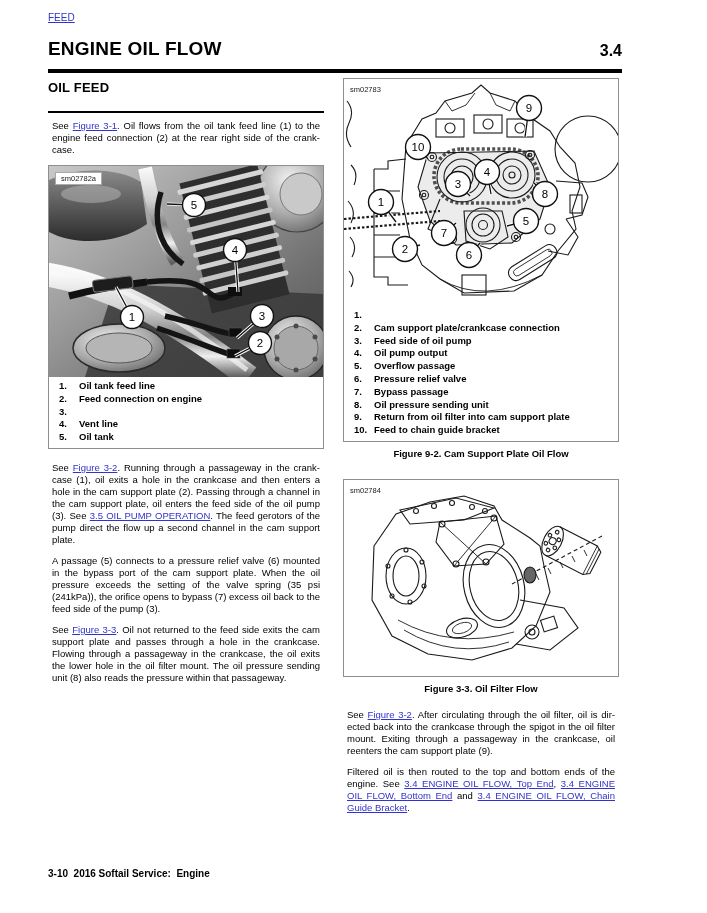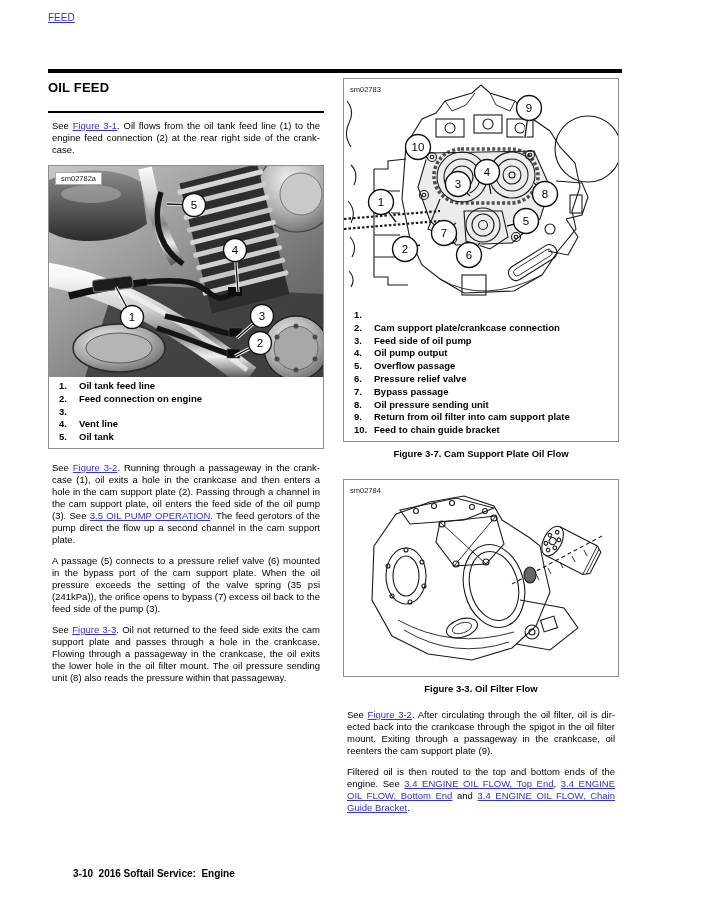--- a/index.html
+++ b/index.html
@@ -27,29 +27,33 @@
   .fig-wrap{position:relative;}
   .fig-tag{position:absolute;left:6px;top:6px;font-size:7.5px;color:#222;line-height:9px;}
   .fig-tag.on-photo{background:#fff;border:1px solid #aaa;padding:1px 5px;}
   .legend{padding:3px 0 4px 0;}
   .legend-row{display:flex;font-size:9.5px;font-weight:bold;line-height:12.8px;}
   .legend-num{width:20px;margin-left:10px;flex:none;}
   .legend-txt{flex:1;}
   .fig-caption{font-size:9.5px;font-weight:bold;text-align:center;margin:6px 0 0 0;}
   .caption-gap{margin-bottom:20px;}
   .callout-num{font-size:11.5px;fill:#000;font-family:"Liberation Sans","DejaVu Sans",sans-serif;}
-  .footer{position:absolute;left:48px;top:868px;font-size:10px;font-weight:bold;white-space:pre;margin-left:25px;}
+  .footer{position:absolute;left:48px;top:868px;font-size:10px;font-weight:bold;white-space:pre;}
 </style>
 </head>
 <body>
 
 <div class="page">
 
   <a class="home-link" href="#">FEED</a>
 
+  <div class="title-row">
+    <h1 class="page-title">ENGINE OIL FLOW</h1>
+    <span class="section-num">3.4</span>
+  </div>
   <div class="title-rule"></div>
 
   <div class="col col-left">
     <h2 class="sec-heading">OIL FEED</h2>
 
     <p class="body"><span>See </span><a href="#" class="lnk">Figure 3-1</a><span>. Oil flows from the oil tank feed line (1) to the engine feed connection (2) at the rear right side of the crank­case.</span></p>
 
     <div class="figure-box fig-wrap" style="margin-top:9px;">
       <svg width="274" height="211" viewBox="0 0 274 211">
         <defs>
@@ -307,21 +311,21 @@
           <div class="legend-row">
             <span class="legend-num">9.</span>
             <span class="legend-txt">Return from oil filter into cam support plate</span>
           </div>
           <div class="legend-row">
             <span class="legend-num">10.</span>
             <span class="legend-txt">Feed to chain guide bracket</span>
           </div>
         </div>
     </div>
-    <div class="fig-caption caption-gap">Figure 3-7. Cam Support Plate Oil Flow</div>
+    <div class="fig-caption caption-gap">Figure 9-2. Cam Support Plate Oil Flow</div>
 
     <div class="figure-box fig-wrap">
       <svg width="274" height="196" viewBox="0 0 274 196">
         <rect x="0" y="0" width="274" height="196" fill="#ffffff"></rect>
         <g stroke="#1a1a1a" fill="none" stroke-width="1.1">
           <path d="M30,66 L52,34 L86,22 L120,16 L150,26 L158,40 L186,58 L196,66 L200,86 L206,112 L192,146 L168,168 L128,180 L84,174 L48,156 L28,120 Z"></path>
           <path d="M56,30 L112,18 L150,28 L120,40 L66,44 Z"></path>
           <circle cx="72" cy="31" r="2.5"></circle>
             <circle cx="90" cy="26" r="2.5"></circle>
             <circle cx="108" cy="23" r="2.5"></circle>

